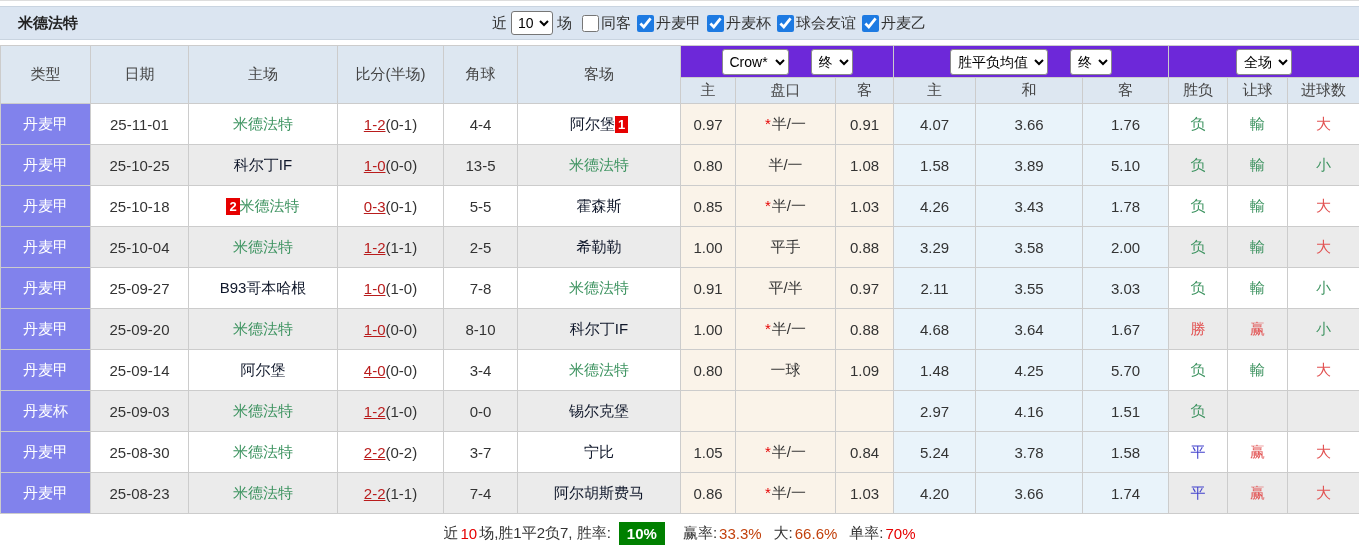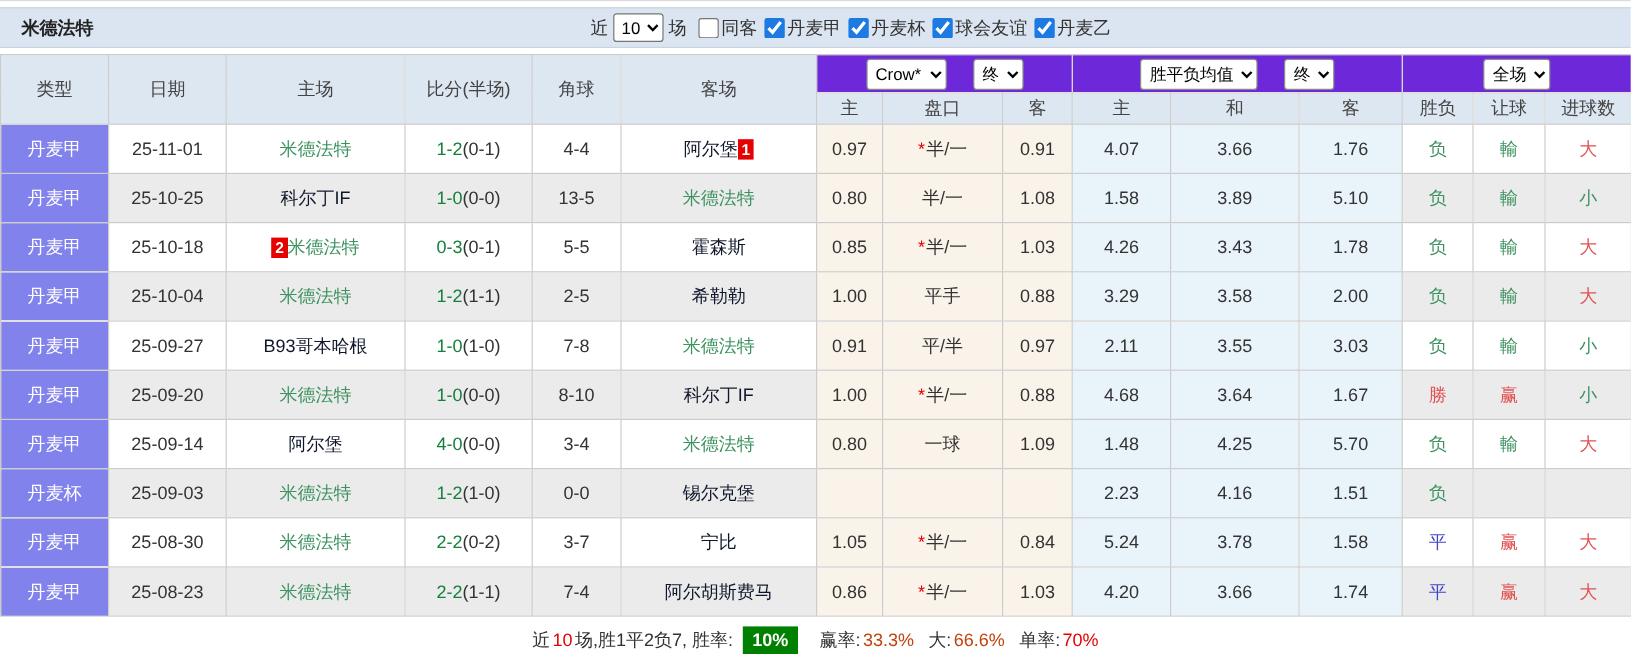--- a/index.html
+++ b/index.html
@@ -47,21 +47,21 @@
     font-size:14px; border:1px solid #8a8a8a; border-radius:3px;
     background:#fff; height:26px; padding:1px 3px;
   }
   tbody td { height:41px; background:#fff; }
   tbody tr.alt td { background:#ebebeb; }
   tbody td.league-cell { background:#8182ec !important; color:#fff; }
   tbody td.cell-hcap { background:#faf3e9 !important; }
   tbody td.cell-avg  { background:#e9f3fa !important; }
   .team { color:#0f172a; text-decoration:none; cursor:pointer; }
   .green-team { color:#3d9360; }
-  .score-main { color:#15803d; }
+  .score-main { color:#b91c1c;text-decoration:underline; }
   .score-half { color:#333; }
   .star { color:#e60000; margin-right:1px; }
   .rank-badge {
     display:inline-block; background:#e60000; color:#fff; font-size:13px;
     line-height:17px; padding:0 3px; font-weight:bold; vertical-align:middle;
   }
   .c-green { color:#3d9360; }
   .c-red   { color:#e25252; }
   .c-blue  { color:#4343cd; }
   
@@ -292,21 +292,21 @@
       <tr class="alt">
         <td class="league-cell">丹麦杯</td>
         <td>25-09-03</td>
         <td><span class="team green-team">米德法特</span></td>
         <td><span class="score-main">1-2</span><span class="score-half">(1-0)</span></td>
         <td>0-0</td>
         <td><span class="team">锡尔克堡</span></td>
         <td class="cell-hcap"></td>
         <td class="cell-hcap"></td>
         <td class="cell-hcap"></td>
-        <td class="cell-avg">2.23</td>
+        <td class="cell-avg">2.97</td>
         <td class="cell-avg">4.16</td>
         <td class="cell-avg">1.51</td>
         <td><span class="c-green">负</span></td>
         <td></td>
         <td></td>
       </tr>
       <tr>
         <td class="league-cell">丹麦甲</td>
         <td>25-08-30</td>
         <td><span class="team green-team">米德法特</span></td>

